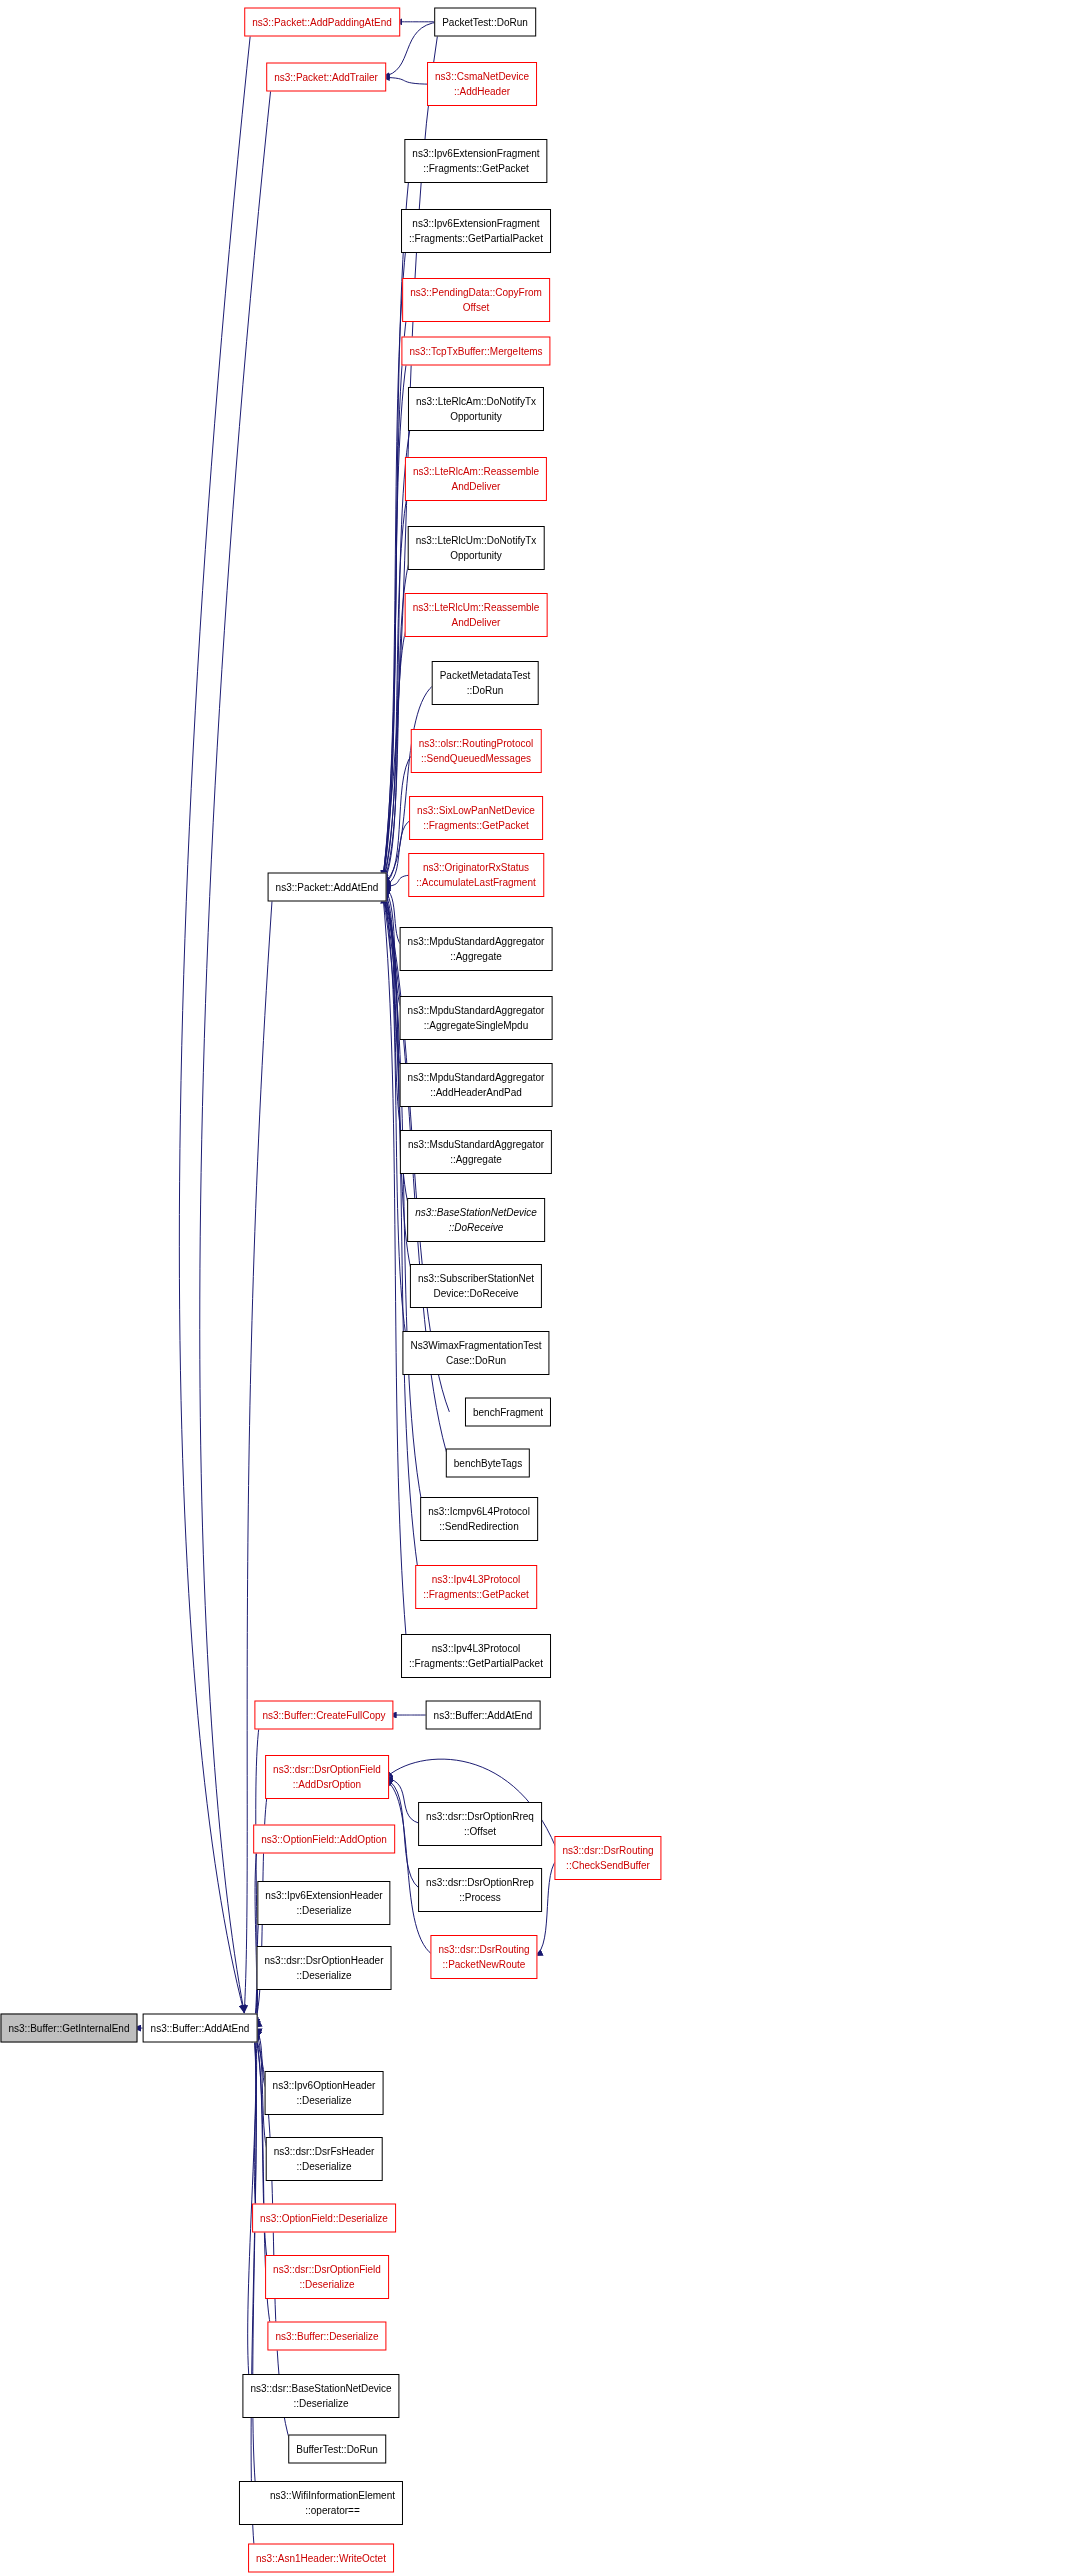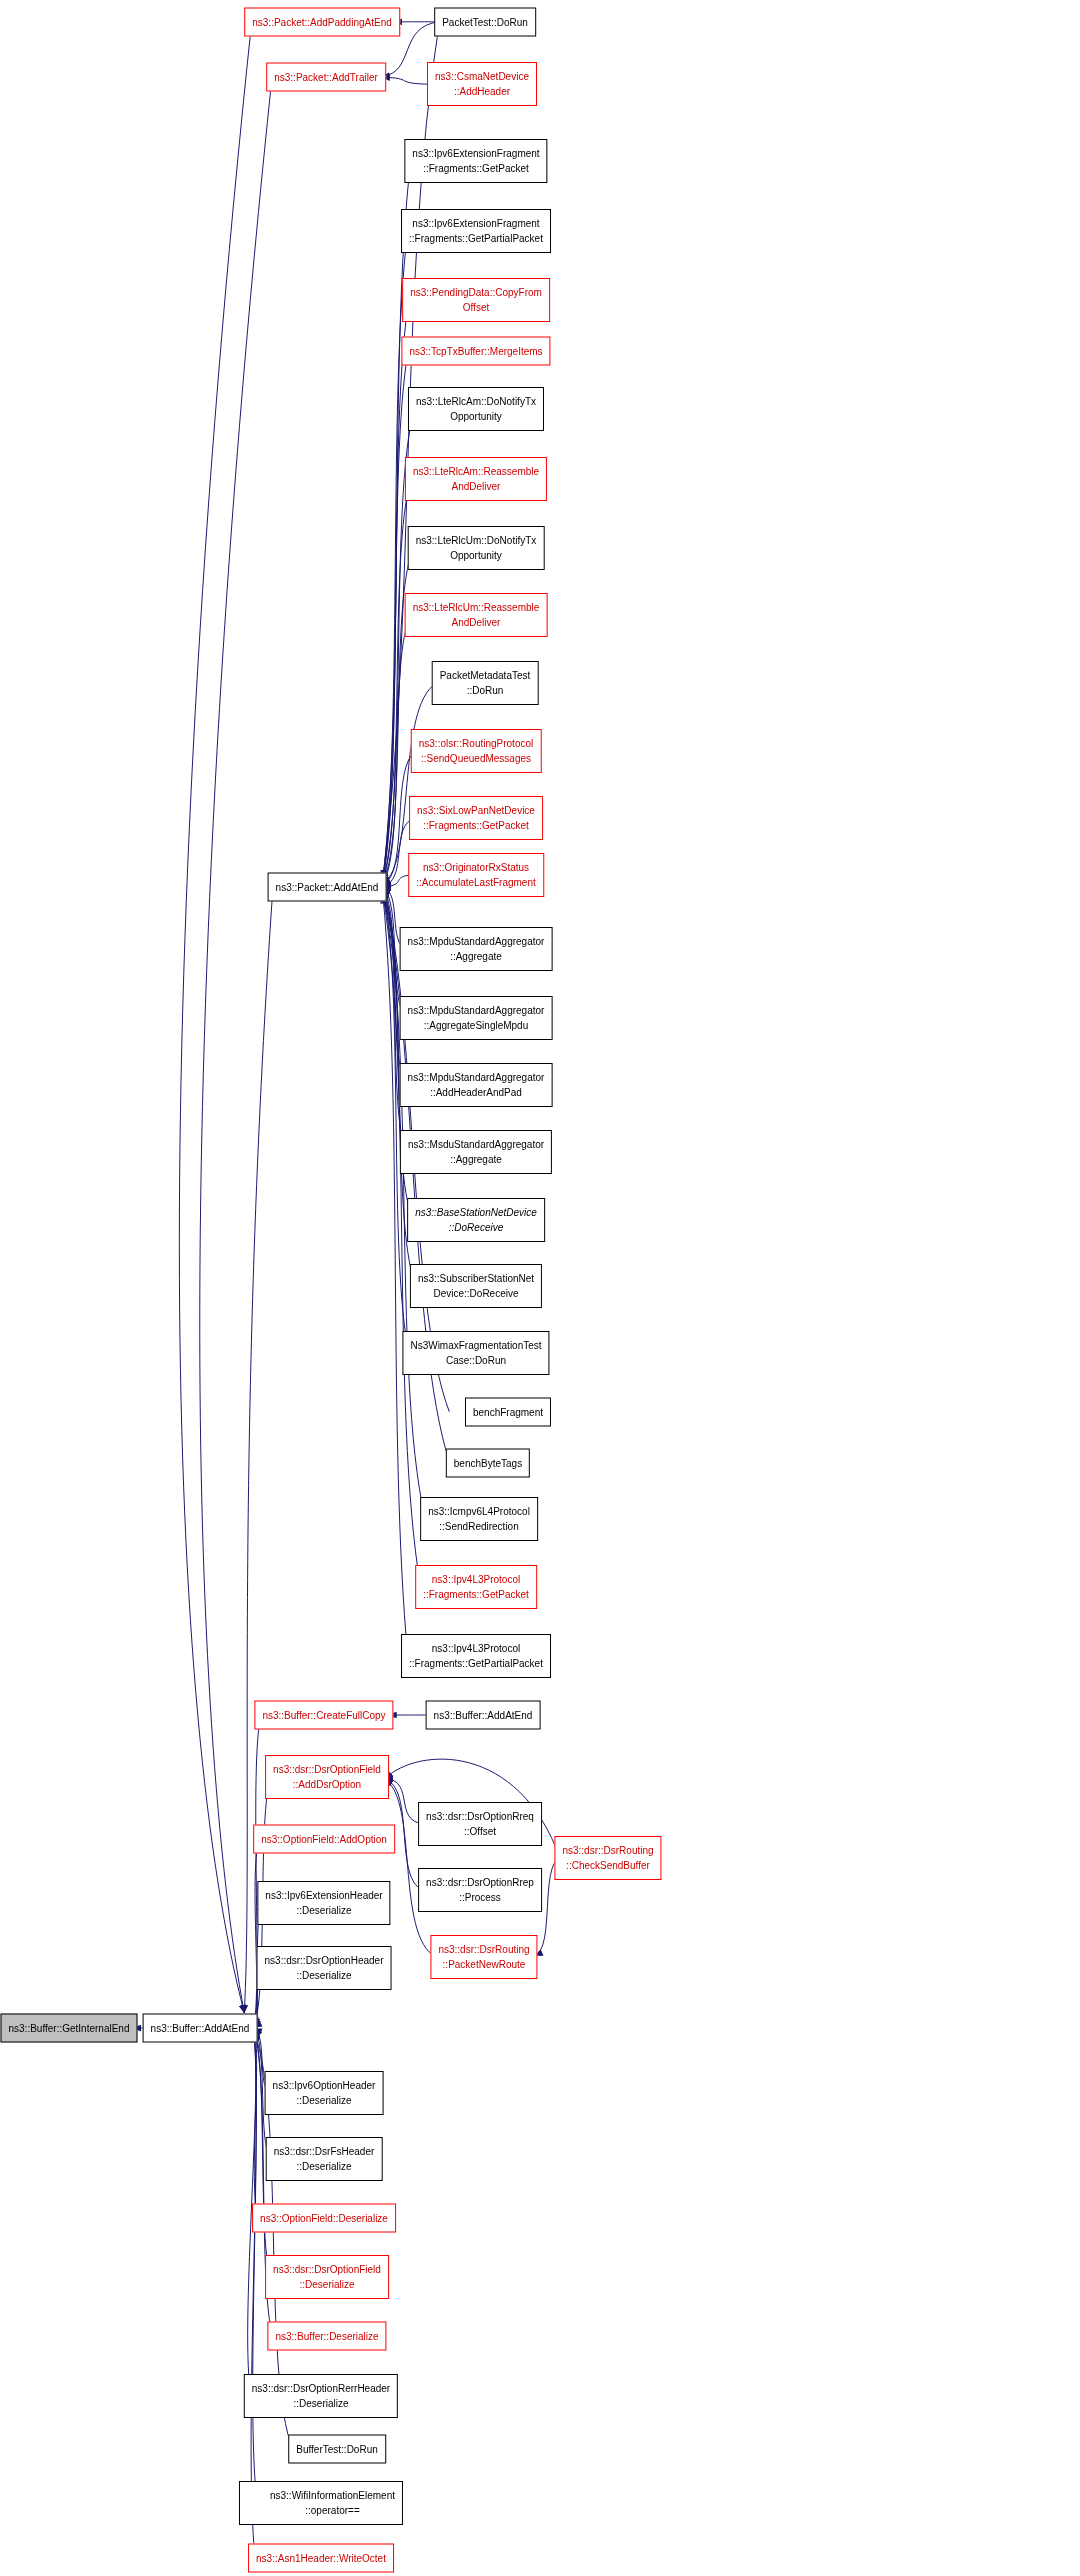--- a/index.html
+++ b/index.html
@@ -149,21 +149,21 @@
       <div class="node s-default" style="left: 200px; top: 2028px;">ns3::Buffer::AddAtEnd</div>
       <div class="node s-root" style="left: 69px; top: 2028px;">ns3::Buffer::GetInternalEnd</div>
       <div class="node s-default" style="left: 324px; top: 2093px;">ns3::Ipv6OptionHeader
 ::Deserialize</div>
       <div class="node s-default" style="left: 324px; top: 2159px;">ns3::dsr::DsrFsHeader
 ::Deserialize</div>
       <div class="node s-truncated" style="left: 324px; top: 2218px;">ns3::OptionField::Deserialize</div>
       <div class="node s-truncated" style="left: 327px; top: 2277px;">ns3::dsr::DsrOptionField
 ::Deserialize</div>
       <div class="node s-truncated" style="left: 327px; top: 2336px;">ns3::Buffer::Deserialize</div>
-      <div class="node s-default" style="left: 321px; top: 2396px;">ns3::dsr::DsrOptionRerrHeader
+      <div class="node s-default" style="left: 321px; top: 2396px;">ns3::dsr::BaseStationNetDevice
 ::Deserialize</div>
       <div class="node s-default" style="left: 337px; top: 2449px;">BufferTest::DoRun</div>
       <div class="node s-default" style="left: 321px; top: 2503px; padding-left: 30px;">ns3::WifiInformationElement
 ::operator==</div>
       <div class="node s-truncated" style="left: 321px; top: 2558px;">ns3::Asn1Header::WriteOctet</div>
     </div>
 </div>
 
 
 </body></html>

